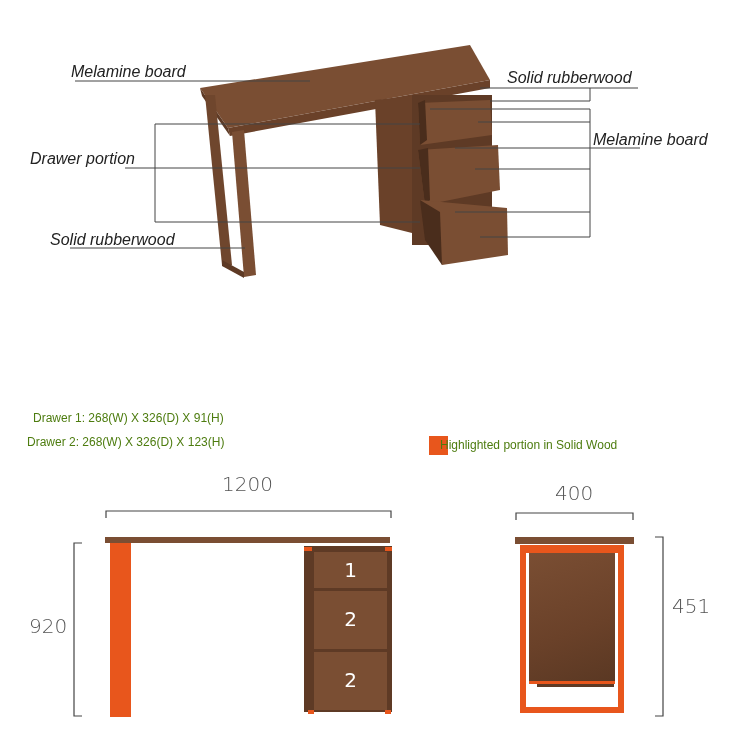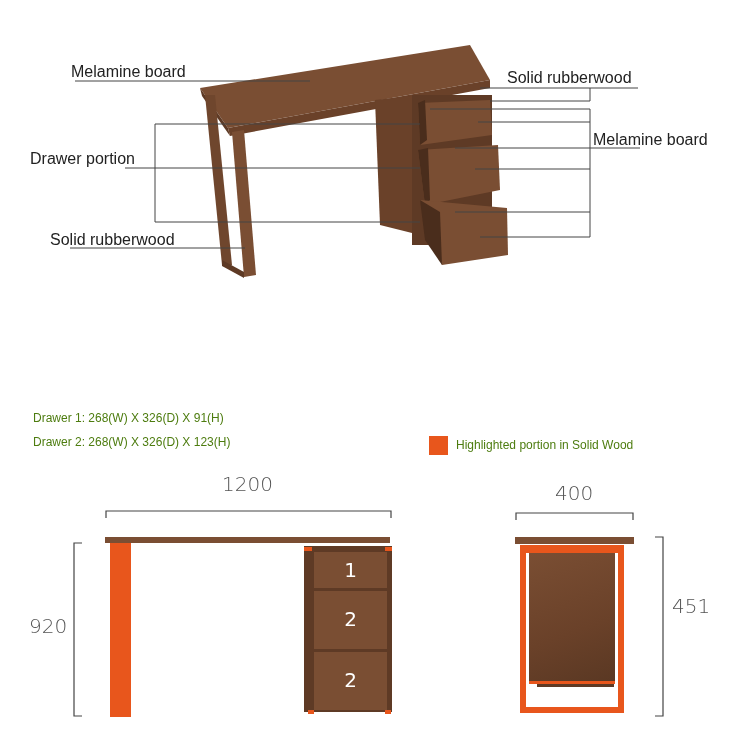--- a/index.html
+++ b/index.html
@@ -1,18 +1,18 @@
 <!DOCTYPE html>
 <html><head>
 <meta charset="utf-8">
 <style>
   html, body { margin:0; padding:0; background:#ffffff; }
   body { width:750px; height:750px; position:relative; overflow:hidden; font-family:"Liberation Sans", sans-serif; color:#222; }
   .abs { position:absolute; }
-  .label { position:absolute; font-size:16px; color:#222; white-space:nowrap; }
+  .label { position:absolute; font-size:16px; color:#222; white-space:nowrap;font-style:italic; }
   .spec { position:absolute; font-size:12px; color:#4d7c0f; white-space:nowrap; }
   .dim { position:absolute; font-size:20px; color:#555; font-family:"DejaVu Sans", sans-serif; font-weight:300; }
   .wood { background:#7a4e33; }
   .wood-dark { background:#5e3a25; }
   .orange { background:#e8561c; }
   .num { position:absolute; color:#fff; font-size:20px; font-family:"DejaVu Sans", sans-serif; text-align:center; }
 </style>
 </head>
 <body>
 
@@ -55,25 +55,25 @@
     </g>
   </svg>
   <div class="label" style="left:71px;top:63px">Melamine board</div>
   <div class="label" style="left:30px;top:150px">Drawer portion</div>
   <div class="label" style="left:50px;top:231px">Solid rubberwood</div>
   <div class="label" style="left:507px;top:69px">Solid rubberwood</div>
   <div class="label" style="left:593px;top:131px">Melamine board</div>
 </div>
 
 <div class="spec" style="left:33px;top:411px">Drawer 1: 268(W) X 326(D) X 91(H)</div>
-<div class="spec" style="left:33px;top:435px">Drawer 2: 268(W) X 326(D) X 123(H)</div>
+<div class="spec" style="left:27px;top:435px">Drawer 2: 268(W) X 326(D) X 123(H)</div>
 
 <div>
   <div class="abs orange" style="left:429px;top:436px;width:19px;height:19px"></div>
-  <div class="spec" style="left:456px;top:438px">Highlighted portion in Solid Wood</div>
+  <div class="spec" style="left:440px;top:438px">Highlighted portion in Solid Wood</div>
 </div>
 
 <div>
   <div class="dim" style="left:222px;top:472px">1200</div>
   <svg class="abs" style="left:0;top:505px" width="420" height="245">
     <g stroke="#444" stroke-width="1.2" fill="none">
       <polyline points="106,13 106,6 391,6 391,13"></polyline>
       <polyline points="82,38 74,38 74,211 82,211"></polyline>
     </g>
   </svg>

